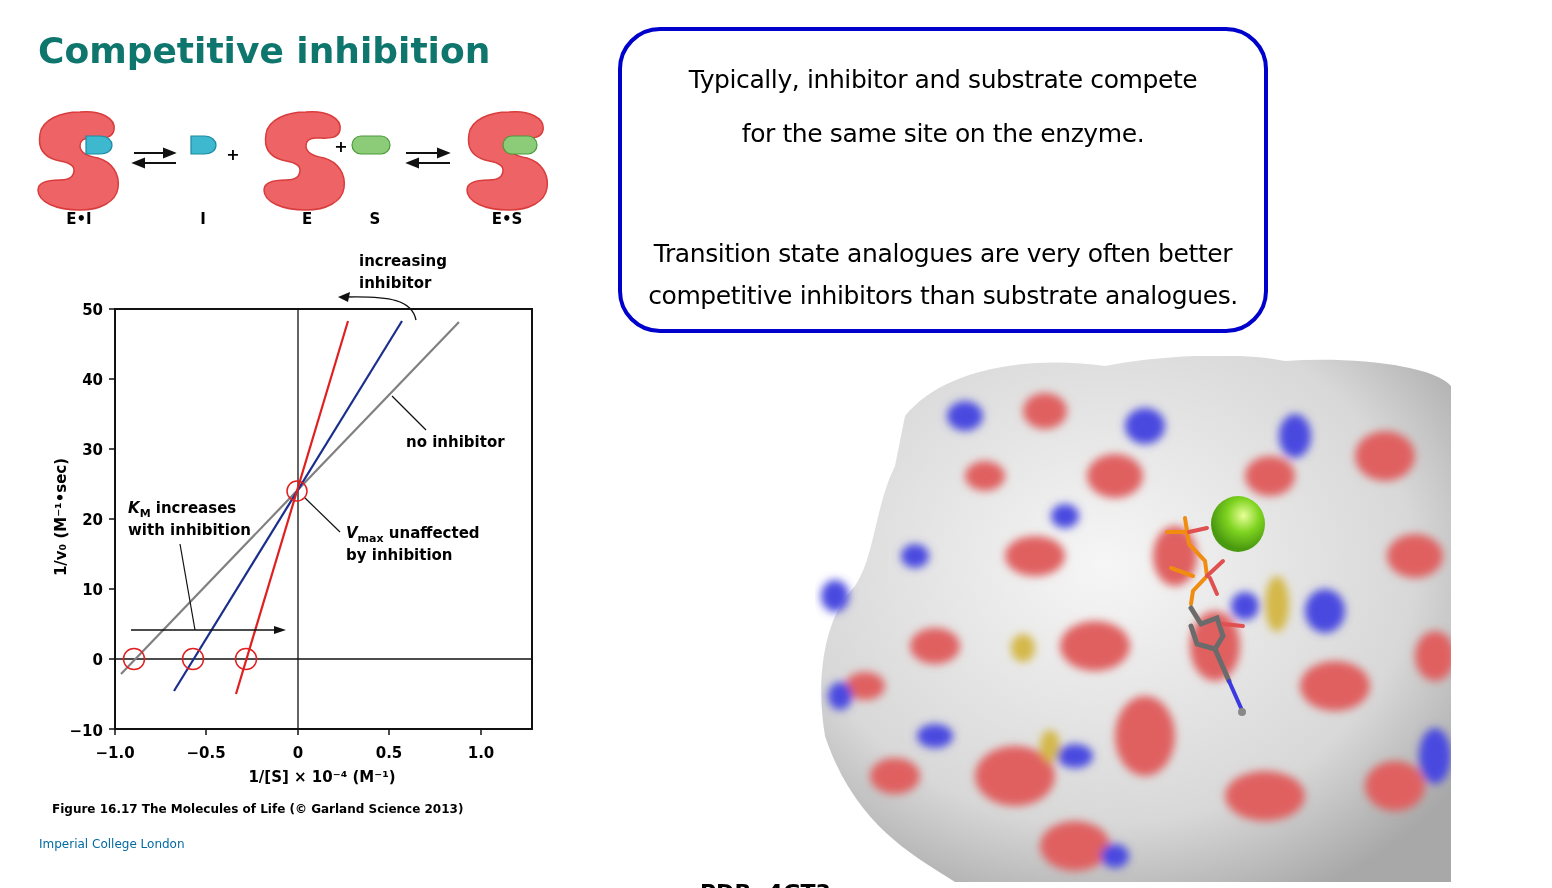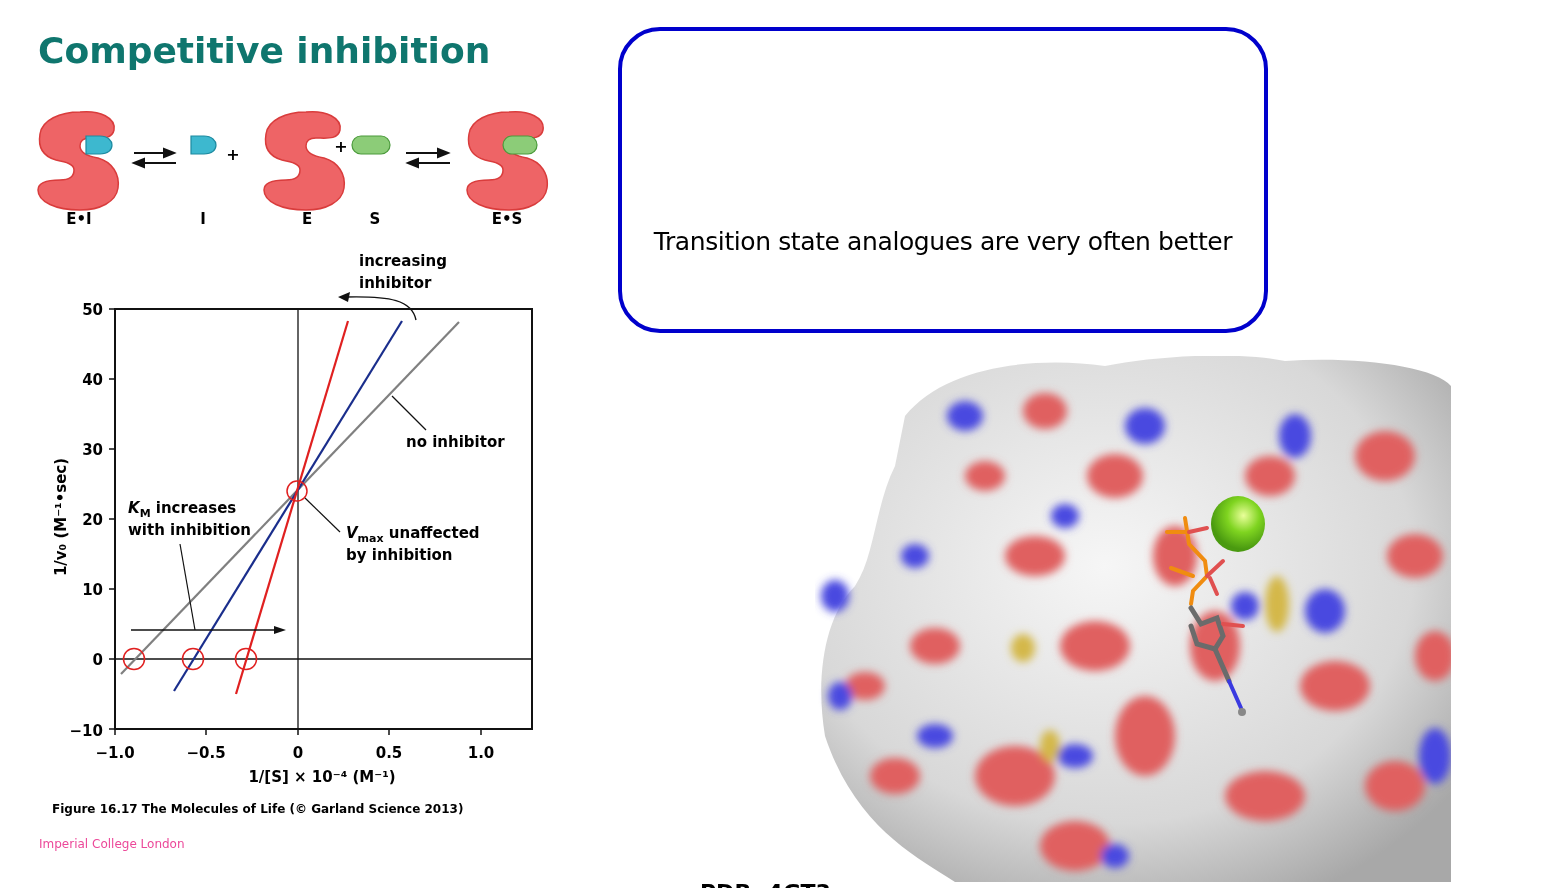--- a/index.html
+++ b/index.html
@@ -4,21 +4,21 @@
 <style>
   html, body { margin:0; padding:0; }
   body { width:1552px; height:888px; position:relative; background:#ffffff; overflow:hidden;
          font-family:"DejaVu Sans", "Liberation Sans", sans-serif; color:#000; }
   .abs { position:absolute; }
   #title { left:38px; top:30px; font-size:36px; font-weight:bold; color:#0f766e; letter-spacing:0px;
            font-family:"DejaVu Sans", sans-serif; }
   #scheme { left:30px; top:100px; width:540px; height:135px; }
   #chart { left:40px; top:240px; width:500px; height:560px; }
   #caption { left:52px; top:802px; font-size:12px; font-weight:bold; font-family:"DejaVu Sans", sans-serif; }
-  #footer { left:39px; top:837px; font-size:12px; color:#ec4899; font-family:"DejaVu Sans", sans-serif; }
+  #footer { left:39px; top:837px; font-size:12px; color:#0369a1; font-family:"DejaVu Sans", sans-serif; }
   #infobox { left:618px; top:27px; width:650px; height:306px; border:4px solid #0000cc; border-radius:42px;
              box-sizing:border-box; }
   .info-line { position:absolute; left:0; width:100%; text-align:center; font-size:25px; font-family:"DejaVu Sans", sans-serif; letter-spacing:-0.4px; }
   #protein { left:815px; top:356px; width:636px; height:526px; }
   #pdb { left:700px; top:880px; font-size:22px; font-weight:bold; font-family:"DejaVu Sans", sans-serif; }
   svg text { font-family:"DejaVu Sans", sans-serif; }
 </style>
 </head>
 <body>
 
@@ -145,21 +145,24 @@
 
   <line x1="305" y1="498" x2="340" y2="532" stroke="#111" stroke-width="1.2"></line>
   <text x="346" y="538" font-size="15" font-weight="bold"><tspan font-style="italic">V</tspan><tspan font-size="11" dy="4">max</tspan><tspan dy="-4"> unaffected</tspan></text>
   <text x="346" y="560" font-size="15" font-weight="bold">by inhibition</text>
 </svg>
 
 <div id="caption" class="abs">Figure 16.17  The Molecules of Life (© Garland Science 2013)</div>
 <div id="footer" class="abs">Imperial College London</div>
 
 <div id="infobox" class="abs">
-  <div class="info-line" style="top:196px;">Transition state analogues are very often better</div>
+  <div class="info-line" style="top:34px;">Typically, inhibitor and substrate compete</div>
+  <div class="info-line" style="top:88px;">for the same site on the enzyme.</div>
+  <div class="info-line" style="top:208px;">Transition state analogues are very often better</div>
+  <div class="info-line" style="top:250px;">competitive inhibitors  than substrate analogues.</div>
 </div>
 
 <svg id="protein" class="abs" viewBox="0 0 636 526" xmlns="http://www.w3.org/2000/svg">
   <defs>
     <radialGradient id="gsurf" cx="45%" cy="40%" r="70%">
       <stop offset="0" stop-color="#f6f6f6"></stop>
         <stop offset="0.7" stop-color="#d8d8d8"></stop>
         <stop offset="1" stop-color="#a8a8a8"></stop>
     </radialGradient>
     <radialGradient id="gion" cx="60%" cy="35%" r="60%">

